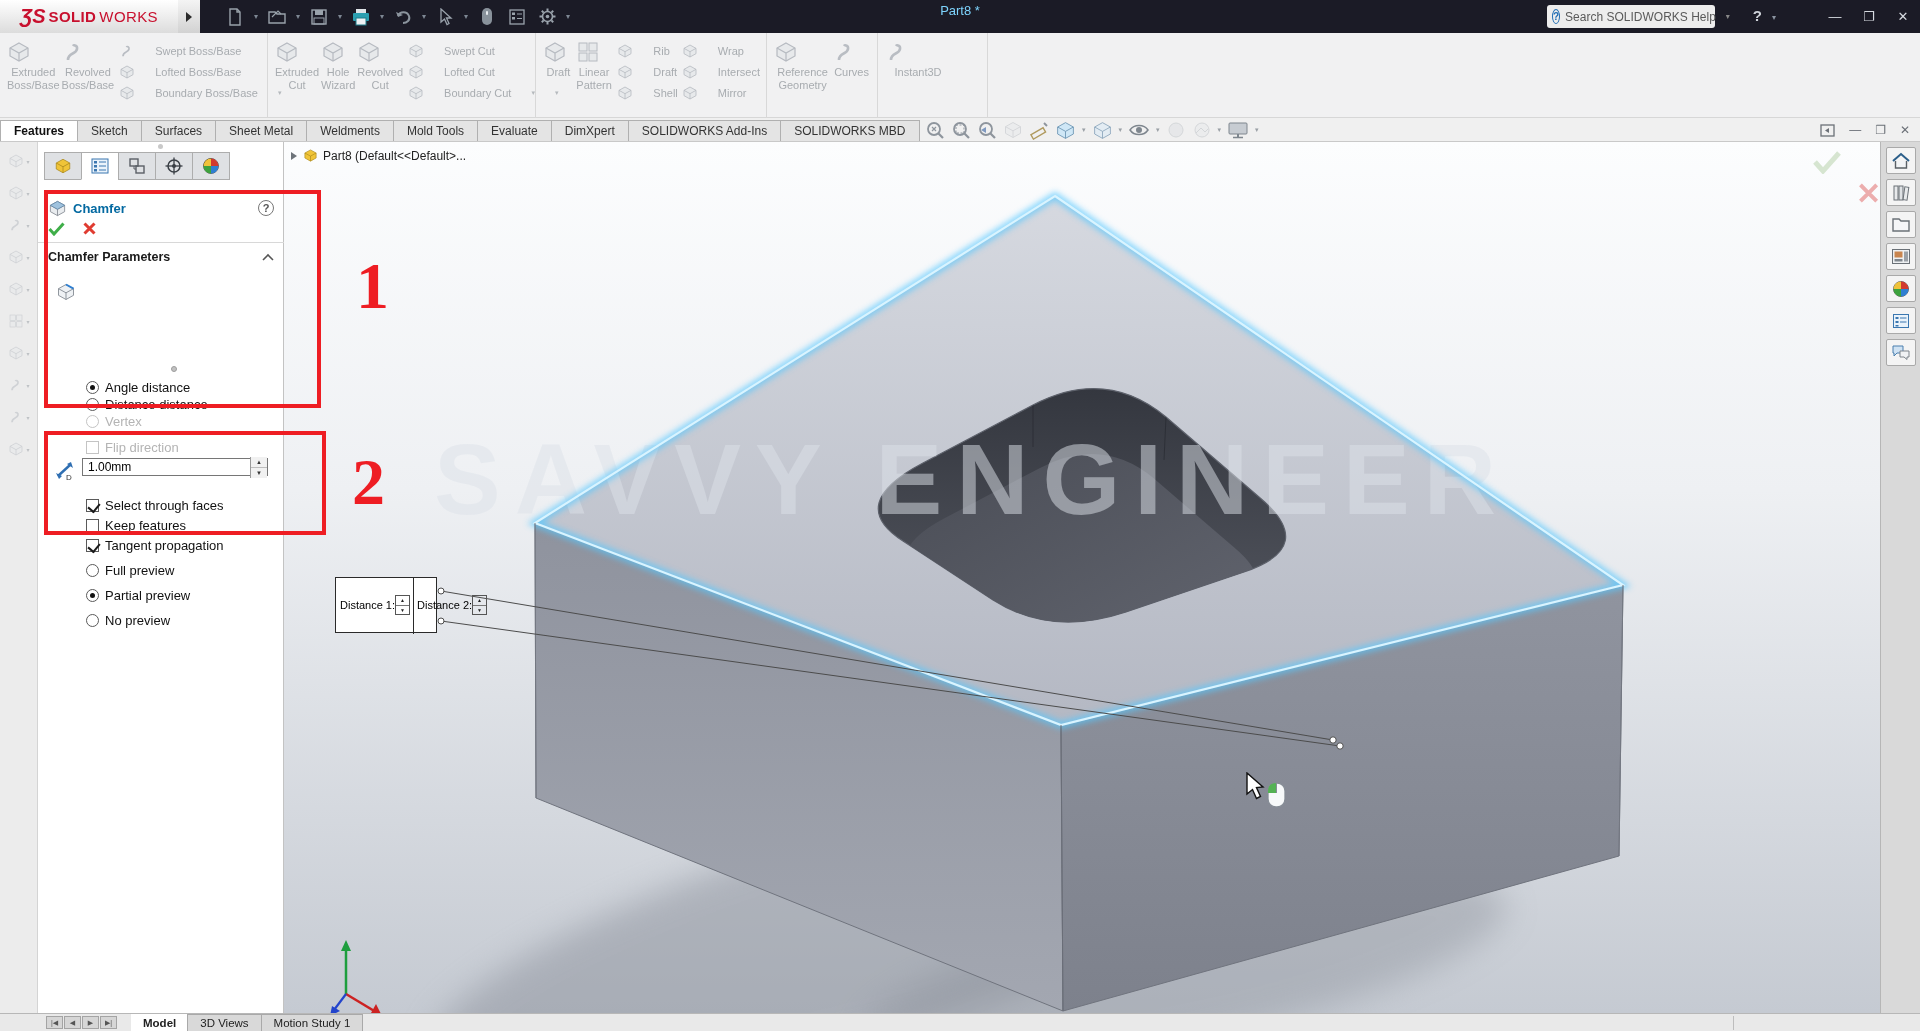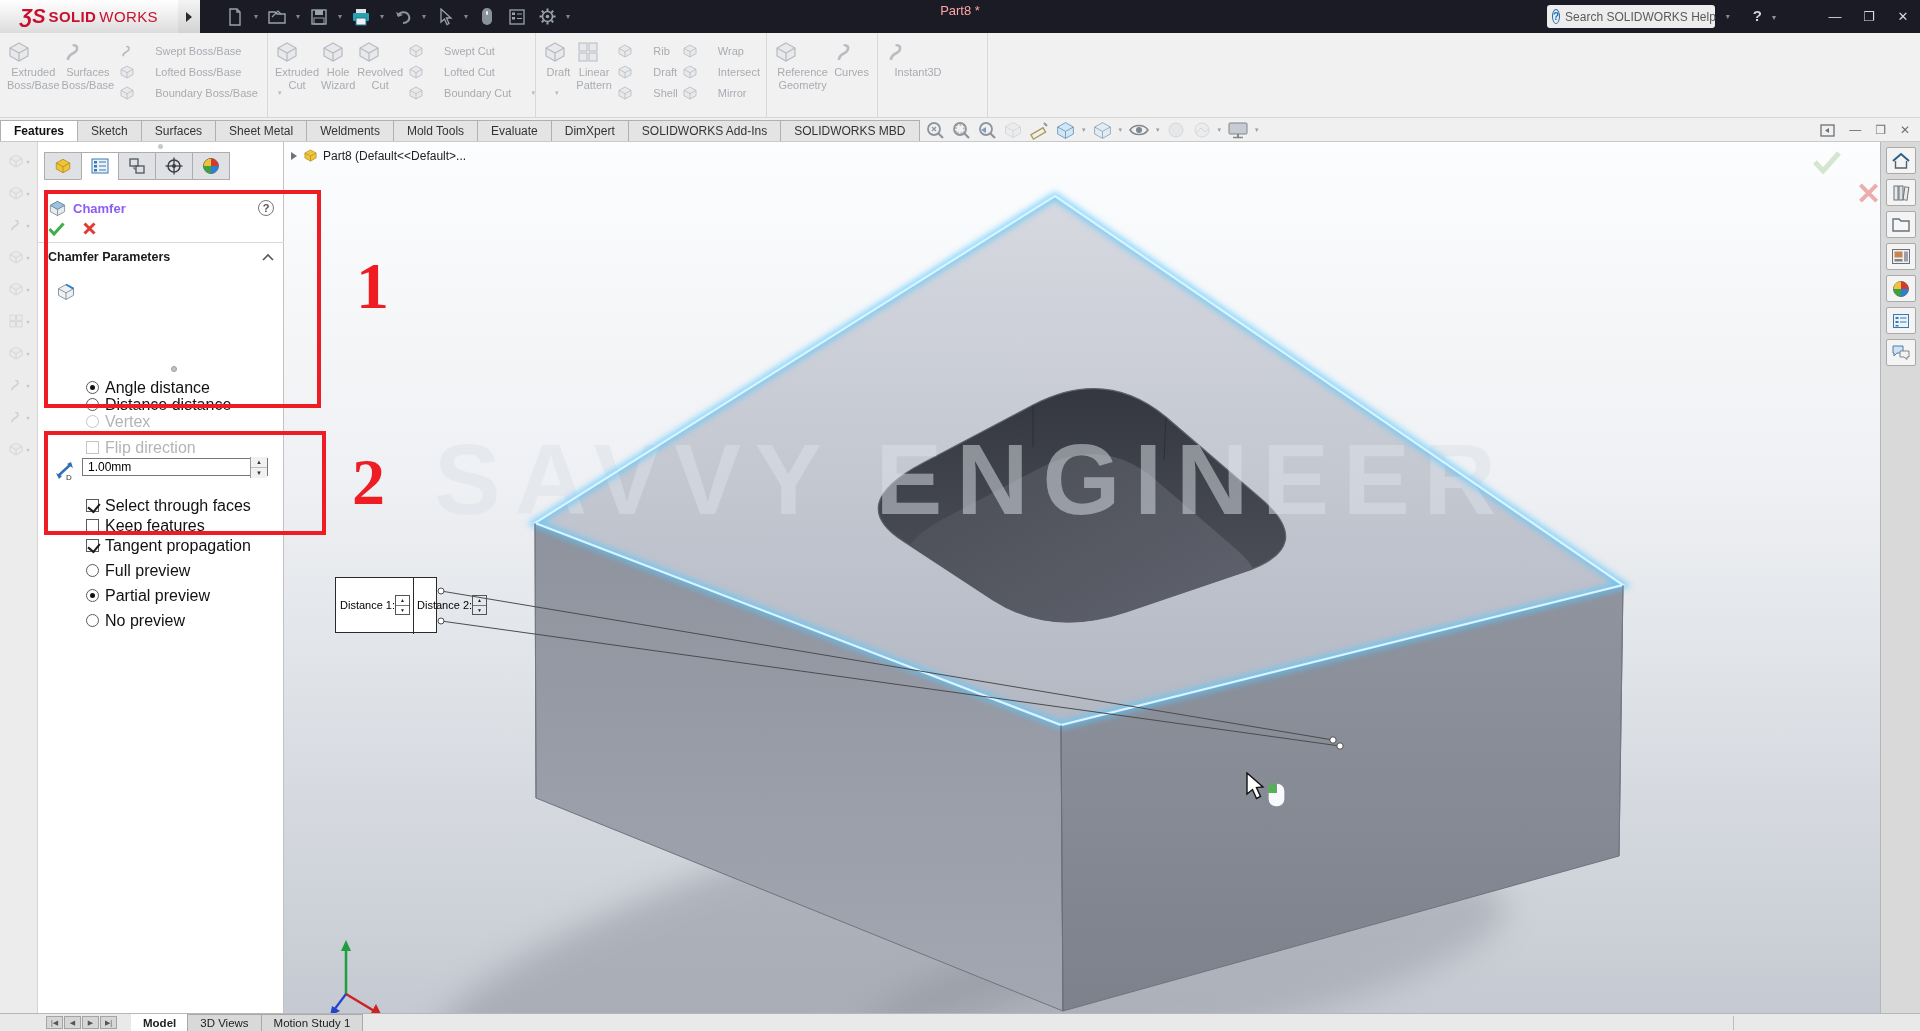--- a/index.html
+++ b/index.html
@@ -12,21 +12,21 @@
   .brand { width:178px; height:33px; background:linear-gradient(#ffffff,#dcdcdc); display:flex; align-items:center; justify-content:center; gap:3px; }
   .brand .ds { color:#c8102e; font-weight:bold; font-style:italic; font-size:20px; }
   .brand .solid { color:#c8102e; font-weight:bold; font-size:15px; letter-spacing:.4px; }
   .brand .works { color:#c8102e; font-weight:normal; font-size:15px; letter-spacing:.4px; }
   .brand-arrow { width:22px; height:33px; background:linear-gradient(#f4f4f4,#d2d2d2); display:flex; align-items:center; justify-content:center; }
   .brand-arrow svg { display:block; }
   .tb-icons { display:flex; align-items:center; margin-left:22px; gap:4px; }
   .tb-btn { width:26px; height:24px; display:flex; align-items:center; justify-content:center; }
   .tb-caret { color:#7d8793; font-size:8px; margin:0 2px; }
   .tb-title { position:absolute; left:0; right:0; top:0; height:21px; display:flex; align-items:center; justify-content:center;
-              color:#fca5a5; font-size:13px; pointer-events:none; }
+              color:#7dd3fc; font-size:13px; pointer-events:none; }
   .searchbox { position:absolute; right:205px; top:5px; width:168px; height:23px; background:#ededed; border-radius:3px;
                display:flex; align-items:center; padding:0 5px; gap:5px; }
   .searchbox .q { width:15px; height:15px; border-radius:50%; border:1.5px solid #1f6db4; color:#1f6db4; font-size:10px; font-weight:bold;
                   display:flex; align-items:center; justify-content:center; }
   .searchbox .ph { color:#5a5a5a; font-size:12px; white-space:nowrap; }
   .searchbox .mag { margin-left:auto; }
   .searchbox .car { color:#888; font-size:8px; }
   .tb-help { position:absolute; right:158px; top:7px; color:#cfd3da; font-size:15px; font-weight:bold; }
   .tb-help-car { position:absolute; right:144px; top:13px; color:#8a93a0; font-size:8px; }
   .win-btn { position:absolute; top:0; width:34px; height:33px; color:#d6dae0; display:flex; align-items:center; justify-content:center; font-size:13px; }
@@ -59,37 +59,37 @@
   .ls-item .car { font-size:6px; color:#9aa0a6; }
 
   
   .panel { position:absolute; left:38px; top:0; width:246px; height:871px; background:#ffffff; border-right:1px solid #c3c3c3; }
   .pm-tabs { position:absolute; left:6px; top:10px; height:28px; display:flex; }
   .pm-tab { width:38px; height:28px; display:flex; align-items:center; justify-content:center; background:#dfe1e4; border:1px solid #adadad; margin-right:-1px; }
   .pm-tab.active { background:#ffffff; border-bottom:1px solid #ffffff; }
   .pm-dot { position:absolute; left:120px; top:2px; width:5px; height:5px; border-radius:50%; background:#c9c9c9; }
 
   .pm-header { position:absolute; left:10px; top:56px; width:226px; height:20px; display:flex; align-items:center; gap:6px; }
-  .pm-header .t { font-size:13px; font-weight:bold; color:#8b5cf6; }
+  .pm-header .t { font-size:13px; font-weight:bold; color:#0369a1; }
   .pm-help { margin-left:auto; width:16px; height:16px; border-radius:50%; border:1.4px solid #777; color:#555; font-size:11px; font-weight:bold;
              display:flex; align-items:center; justify-content:center; }
   .pm-actions { position:absolute; left:10px; top:80px; display:flex; gap:18px; }
   .pm-div { position:absolute; left:0px; top:100px; width:246px; height:1px; background:#d8d8d8; }
   .pm-sec { position:absolute; left:10px; top:108px; width:226px; display:flex; align-items:center; }
   .pm-sec .t { font-size:12.5px; font-weight:bold; color:#1a1a1a; }
   .pm-sec svg { margin-left:auto; }
 
   .edge-ic { position:absolute; left:18px; top:140px; }
   .edgebox { position:absolute; left:44px; top:136px; width:186px; height:82px; background:#d3e7fa; border:1px solid #4a90dc; }
   .edgerow { height:15px; font-size:11.5px; color:#000; padding-left:4px; display:flex; align-items:center; }
   .edgerow.sel { background:#4a90dc; border:1px solid #8fc0ef; }
   .resize-dot { position:absolute; left:133px; top:224px; width:6px; height:6px; border-radius:50%; background:#c2c2c2; border:1px solid #9d9d9d; }
 
   .opt { position:absolute; left:48px; display:flex; align-items:center; gap:6px; height:15px; }
-  .opt .lbl { font-size:16px; color:#111; white-space:nowrap; }
+  .opt .lbl { font-size:13px; color:#111; white-space:nowrap; }
   .opt.disabled .lbl { color:#b4b4b4; }
   .radio { width:13px; height:13px; border-radius:50%; border:1px solid #5a5a5a; background:#fff; position:relative; flex:none; }
   .radio.checked::after { content:""; position:absolute; left:3px; top:3px; width:5px; height:5px; border-radius:50%; background:#111; }
   .radio.disabled { border-color:#c4c4c4; }
   .checkbox { width:13px; height:13px; border:1px solid #5a5a5a; background:#fff; position:relative; flex:none; }
   .checkbox.disabled { border-color:#c4c4c4; }
   .checkbox.checked::after { content:""; position:absolute; left:2.5px; top:0.5px; width:6px; height:9px;
     border:solid #1a1a1a; border-width:0 2px 2px 0; transform:rotate(40deg); }
   .dist-ic { position:absolute; left:16px; top:318px; }
   .spin { position:absolute; left:44px; top:316px; width:186px; height:18px; border:1px solid #767676; background:#fff; display:flex; align-items:center; }
@@ -273,21 +273,21 @@
       <div class="bigitem">
         <svg class="ic24">
             <use href="#cube"></use>
           </svg>
         <span class="lbl">Extruded Boss/Base</span>
       </div>
       <div class="bigitem">
         <svg class="ic24">
             <use href="#swoosh"></use>
           </svg>
-        <span class="lbl">Surfaces Boss/Base</span>
+        <span class="lbl">Revolved Boss/Base</span>
       </div>
       <div class="stack">
         <div class="srow">
             <svg class="ic16" viewBox="0 0 24 24">
               <use href="#swoosh"></use>
             </svg>
             <span class="lbl">Swept Boss/Base</span>
           </div>
         <div class="srow">
             <svg class="ic16" viewBox="0 0 24 24">

